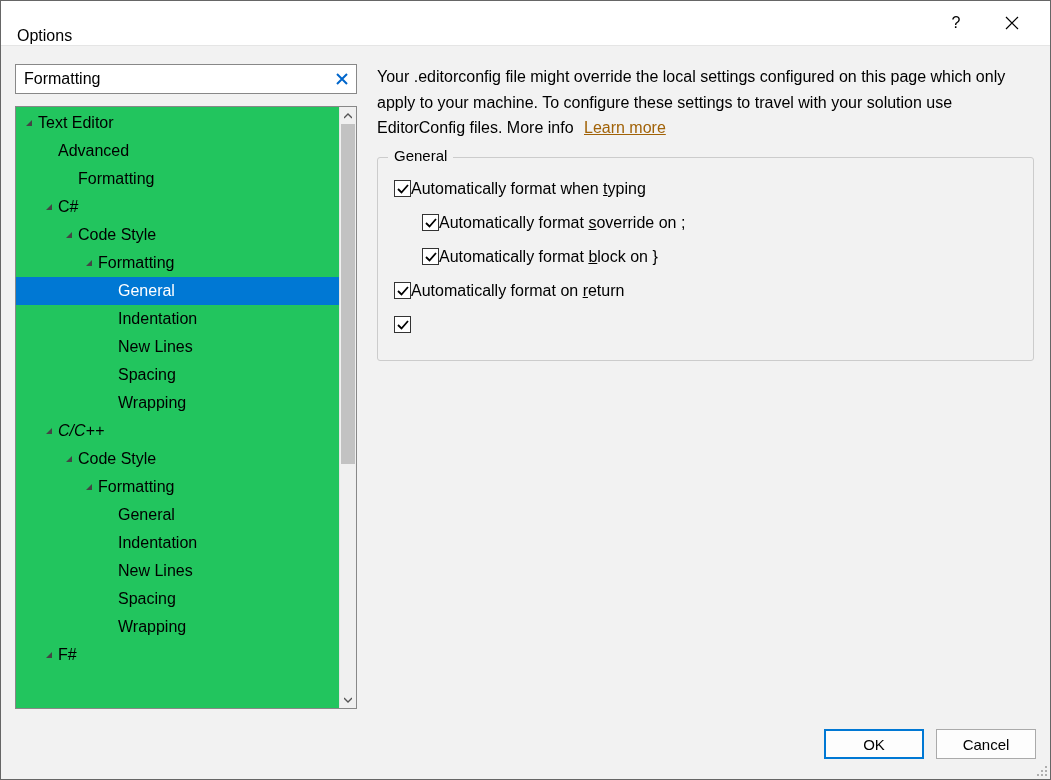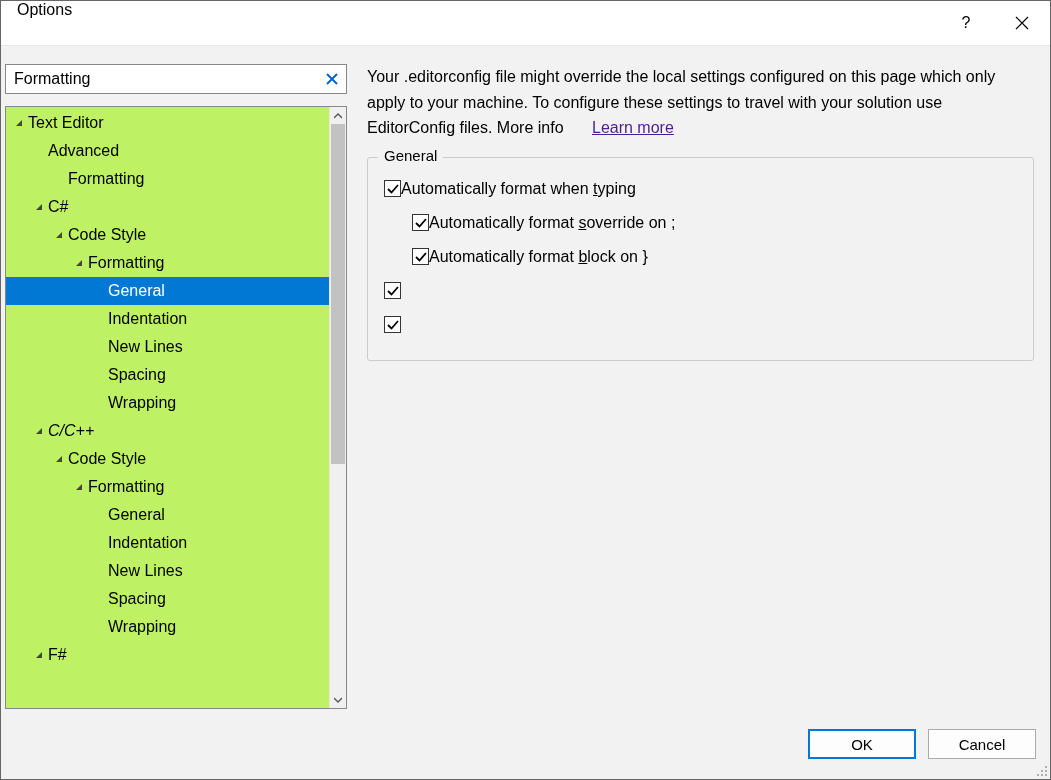--- a/index.html
+++ b/index.html
@@ -12,43 +12,43 @@
     display: flex;
     flex-direction: column;
     font-size: 16px;
     color: #000;
   }
 
   
   .title-bar {
     height: 45px;
     display: flex;
-    align-items: flex-start;
-    padding: 0 0 0 16px;
+    align-items: flex-end;
+    padding: 0 10px 0 16px;
     border-bottom: 1px solid #e5e5e5;
     gap: 32px;
   }
   .title-text { flex: 1; font-size: 16px; }
   .title-buttons { display: flex; height: 100%; }
   .title-btn {
     width: 56px;
     display: flex;
     align-items: center;
     justify-content: center;
     font-size: 16px;
     color: #000;
   }
   .title-btn svg { width: 14px; height: 14px; }
 
   
   .main-body {
     flex: 1;
     display: flex;
     background: #f2f2f2;
-    padding: 18px 12px 0 4px;
+    padding: 18px 12px 0 14px;
     gap: 20px;
     overflow: hidden;
   }
 
   
   .left-pane {
     width: 342px;
     display: flex;
     flex-direction: column;
     gap: 12px;
@@ -76,21 +76,21 @@
     height: 100%;
     display: flex;
     align-items: center;
     justify-content: center;
     color: #0066cc;
     font-weight: bold;
   }
 
   .tree-container {
     flex: 1;
-    background: #bef264;
+    background: #22c55e;
     border: 1px solid #888;
     display: flex;
     min-height: 0;
   }
   .tree {
     flex: 1;
     overflow: hidden;
     padding: 2px 0;
   }
   .tree-item {
@@ -145,23 +145,23 @@
     display: flex;
     flex-direction: column;
     padding-right: 4px;
   }
   .desc-text {
     font-size: 16px;
     line-height: 1.6;
     color: #000;
   }
   .desc-link {
-    color: #4c1d95;
+    color: #a16207;
     text-decoration: underline;
-    margin-left: 24px;
+    margin-left: 6px;
   }
 
   .group-box {
     border: 1px solid #ccc;
     border-radius: 3px;
     margin-top: 16px;
     padding: 14px 16px 18px 16px;
     position: relative;
   }
   .group-legend {
@@ -198,21 +198,21 @@
     height: 70px;
     background: #f2f2f2;
     display: flex;
     align-items: center;
     justify-content: flex-end;
     gap: 12px;
     padding: 0 14px;
     position: relative;
   }
   .dlg-btn {
-    width: 108px;
+    width: 100px;
     height: 30px;
     background: #fdfdfd;
     border: 1px solid #aaa;
     display: flex;
     align-items: center;
     justify-content: center;
     font-size: 15px;
   }
   .dlg-btn.primary { border: 2px solid #0078d4; }
   .resize-grip {
@@ -416,20 +416,21 @@
               </svg>
             </div>
             <span class="chk-label"><span>Automatically format </span><u>b</u><span>lock on }</span></span>
           </div>
           <div class="check-row">
             <div class="chk">
               <svg viewBox="0 0 12 12">
                 <path d="M1 6 L4.5 9.5 L11 2" stroke="#000" stroke-width="1.8" fill="none"></path>
               </svg>
             </div>
+            <span class="chk-label"><span>Automatically format on </span><u>r</u><span>eturn</span></span>
           </div>
           <div class="check-row">
             <div class="chk">
               <svg viewBox="0 0 12 12">
                 <path d="M1 6 L4.5 9.5 L11 2" stroke="#000" stroke-width="1.8" fill="none"></path>
               </svg>
             </div>
           </div>
         </div>
     </div>

